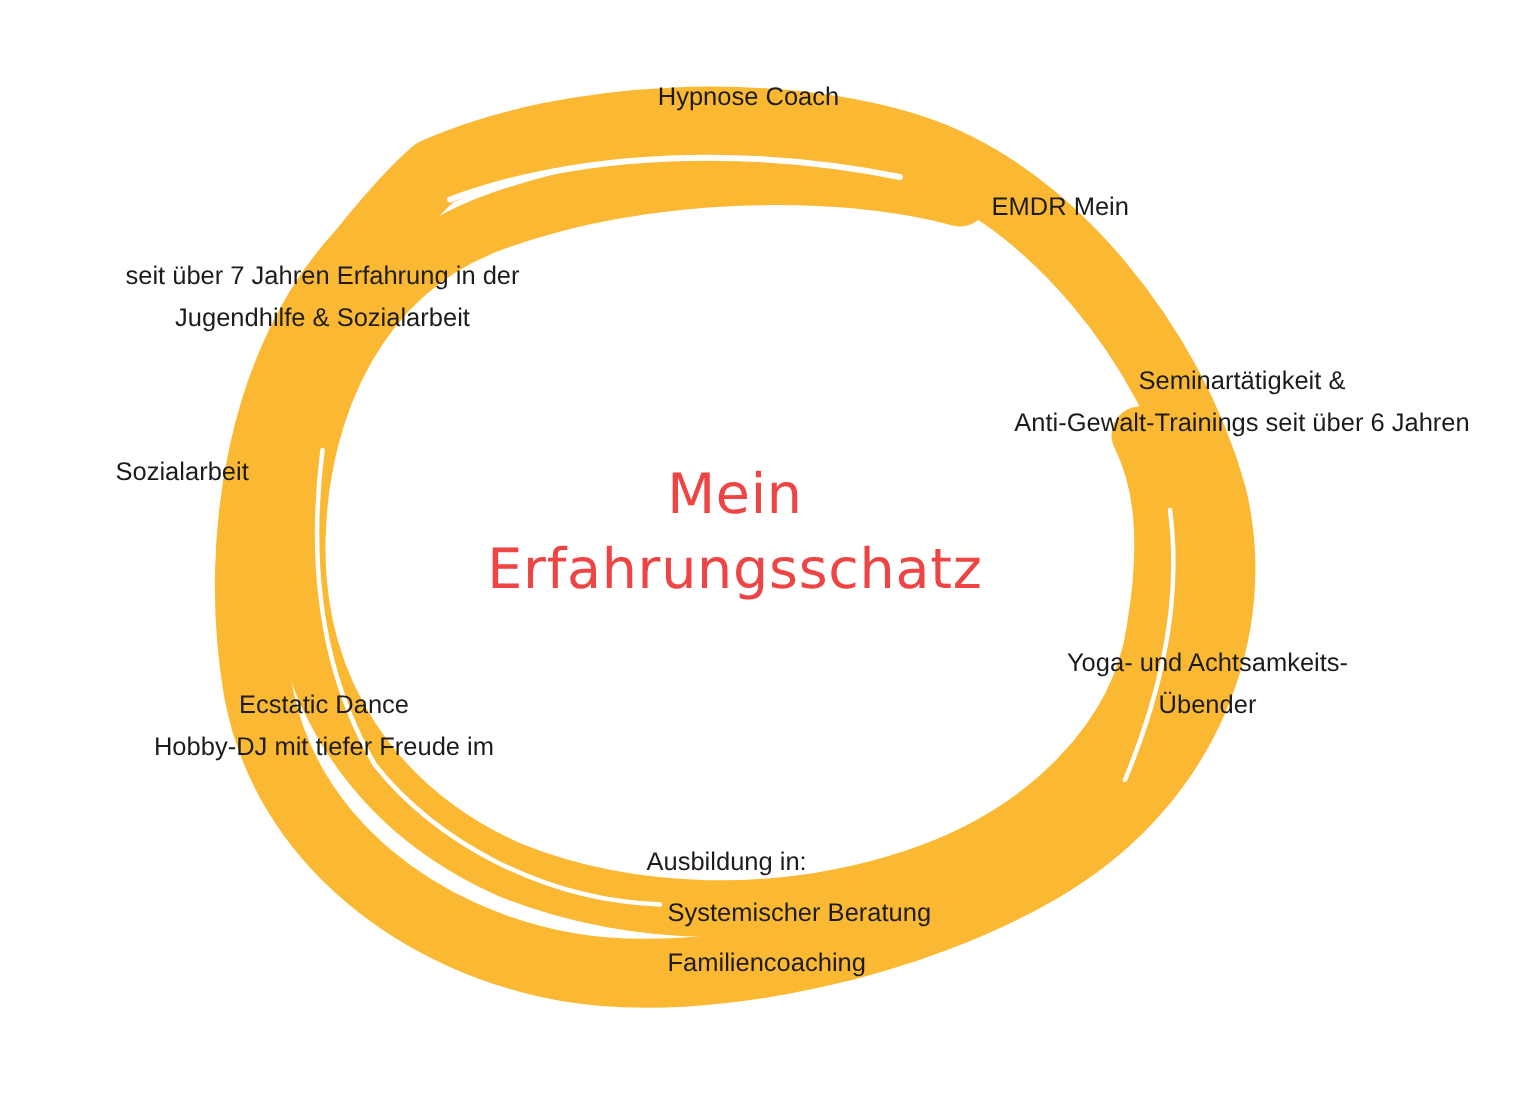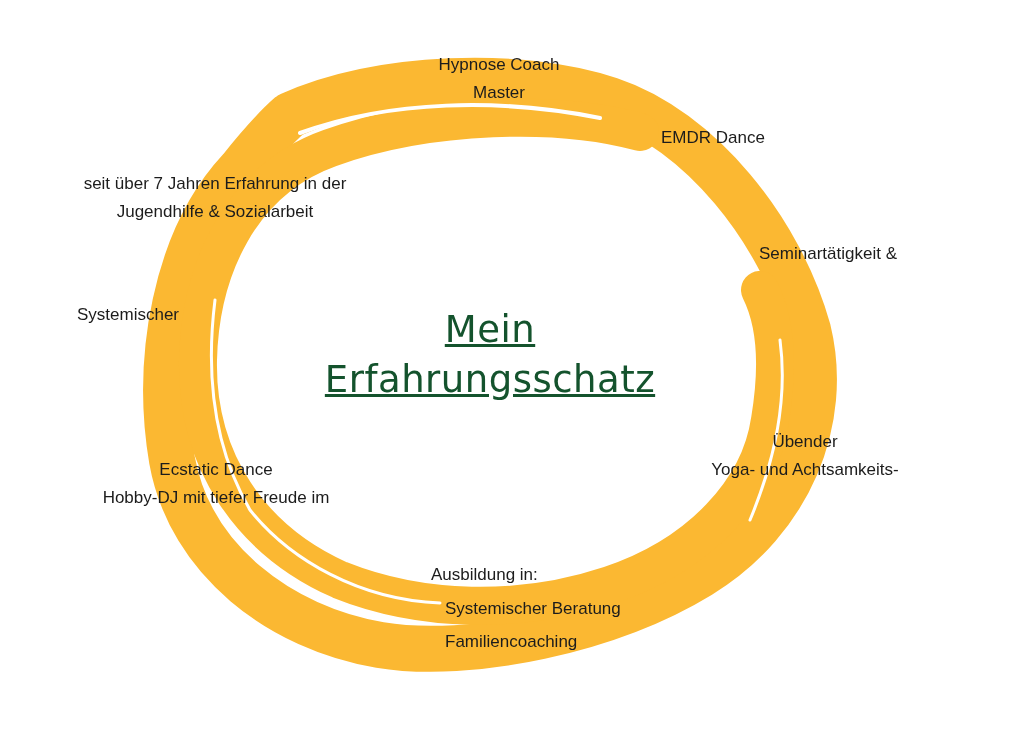--- a/index.html
+++ b/index.html
@@ -57,50 +57,50 @@
     <path d="M 640 132 C 560 110, 430 112, 330 148 C 240 180, 200 270, 198 360 C 196 460, 250 540, 340 580 C 420 612, 520 615, 610 585 C 700 555, 760 490, 770 420 C 780 360, 775 320, 760 290" stroke-width="38"></path>
   </g>
 
   <g fill="none" stroke="#ffffff" stroke-linecap="round">
     <path d="M 300 133 C 390 100, 500 98, 600 118" stroke-width="4"></path>
     <path d="M 215 300 C 205 380, 215 450, 250 510 C 290 560, 360 600, 440 603" stroke-width="3"></path>
     <path d="M 780 340 C 788 400, 775 460, 750 520" stroke-width="3"></path>
   </g>
 </svg>
 
-<div class="title" style="color:#14532d;text-decoration:underline;">
+<div class="title" style="color:#ef4444;">
   <span class="line">Mein</span>
   <span class="line">Erfahrungsschatz</span>
 </div>
 
 <div class="label" style="left:418px; top:51px; width:162px;">
   <span class="line">Hypnose Coach</span>
-  <span class="line">Master</span>
 </div>
 
 <div class="label left" style="left:661px; top:124px;">
-  <span class="line">EMDR Dance</span>
+  <span class="line">EMDR Mein</span>
 </div>
 
 <div class="label" style="left:50px; top:170px; width:330px;">
   <span class="line">seit über 7 Jahren Erfahrung in der</span>
   <span class="line">Jugendhilfe &amp; Sozialarbeit</span>
 </div>
 
 <div class="label" style="left:660px; top:240px; width:336px;">
   <span class="line">Seminartätigkeit &amp;</span>
+  <span class="line">Anti-Gewalt-Trainings seit über 6 Jahren</span>
 </div>
 
 <div class="label left" style="left:77px; top:301px;">
-  <span class="line">Systemischer</span>
+  <span class="line">Sozialarbeit</span>
 </div>
 
 <div class="label" style="left:692px; top:428px; width:226px;">
+  <span class="line">Yoga- und Achtsamkeits-</span>
   <span class="line">Übender</span>
-  <span class="line">Yoga- und Achtsamkeits-</span>
 </div>
 
 <div class="label" style="left:86px; top:456px; width:260px;">
   <span class="line">Ecstatic Dance</span>
   <span class="line">Hobby-DJ mit tiefer Freude im</span>
 </div>
 
 <div class="label left" style="left:401px; top:561px;margin-left:30px;">
   <span class="line">Ausbildung in:</span>
 </div>

